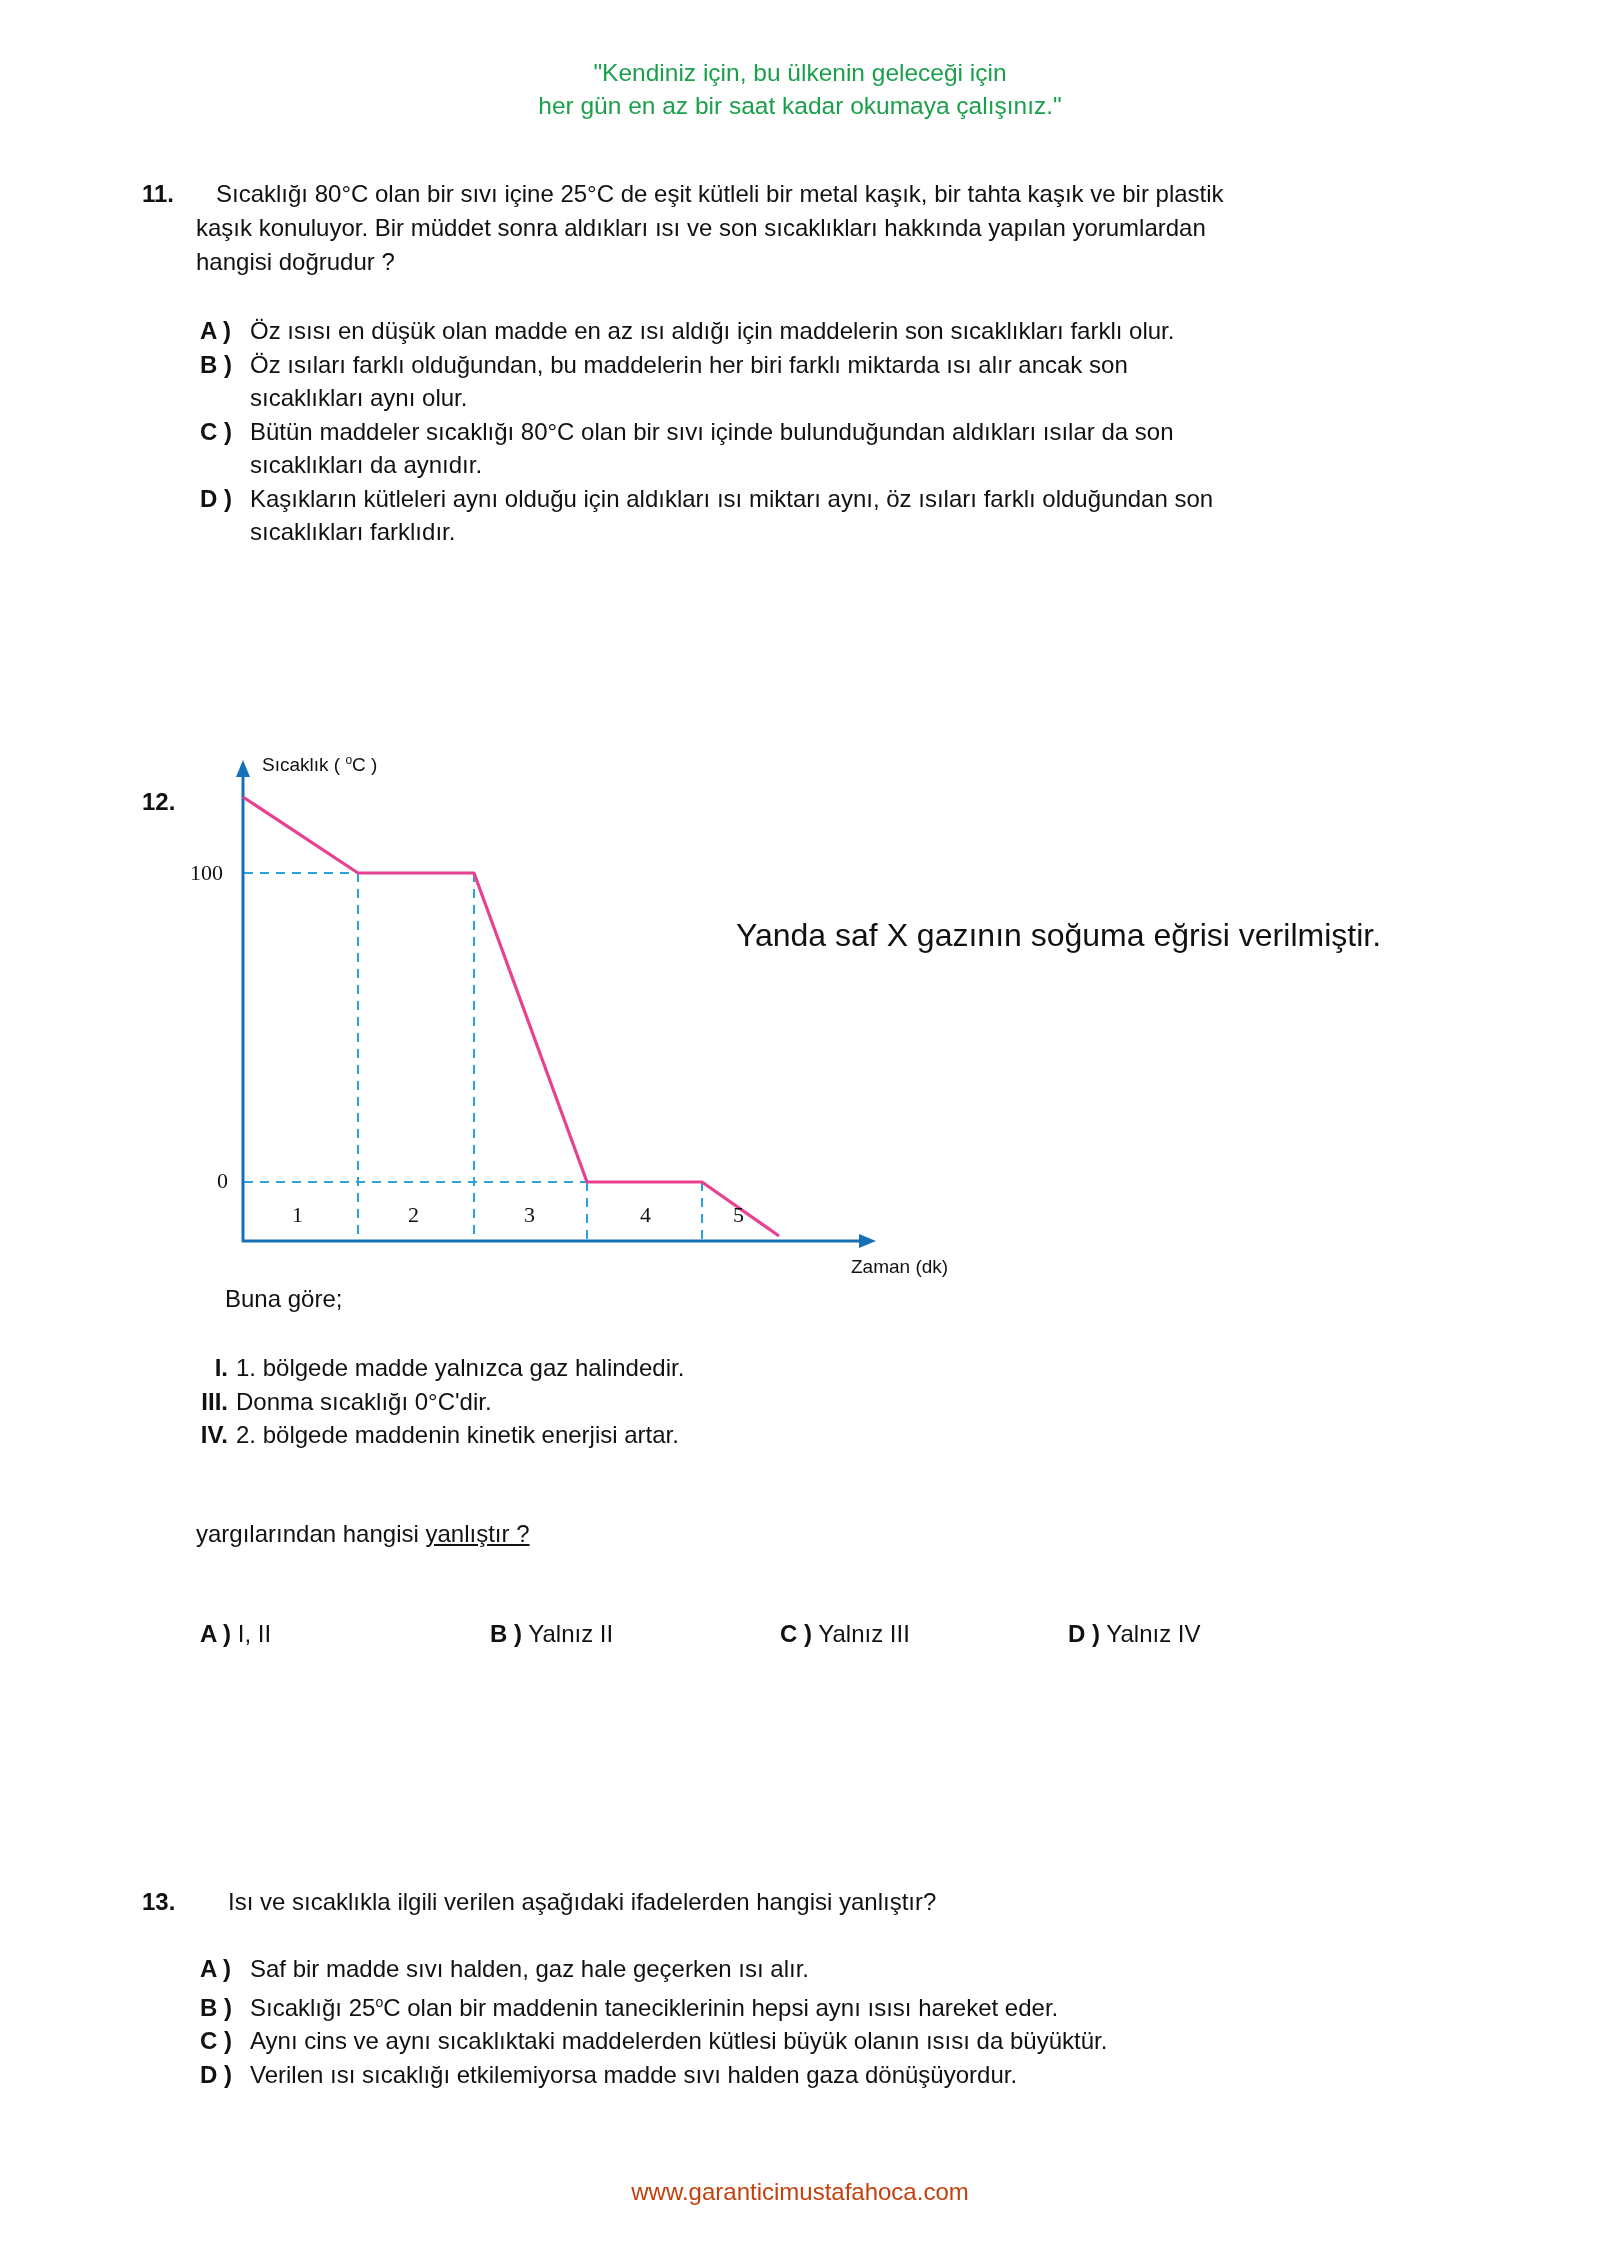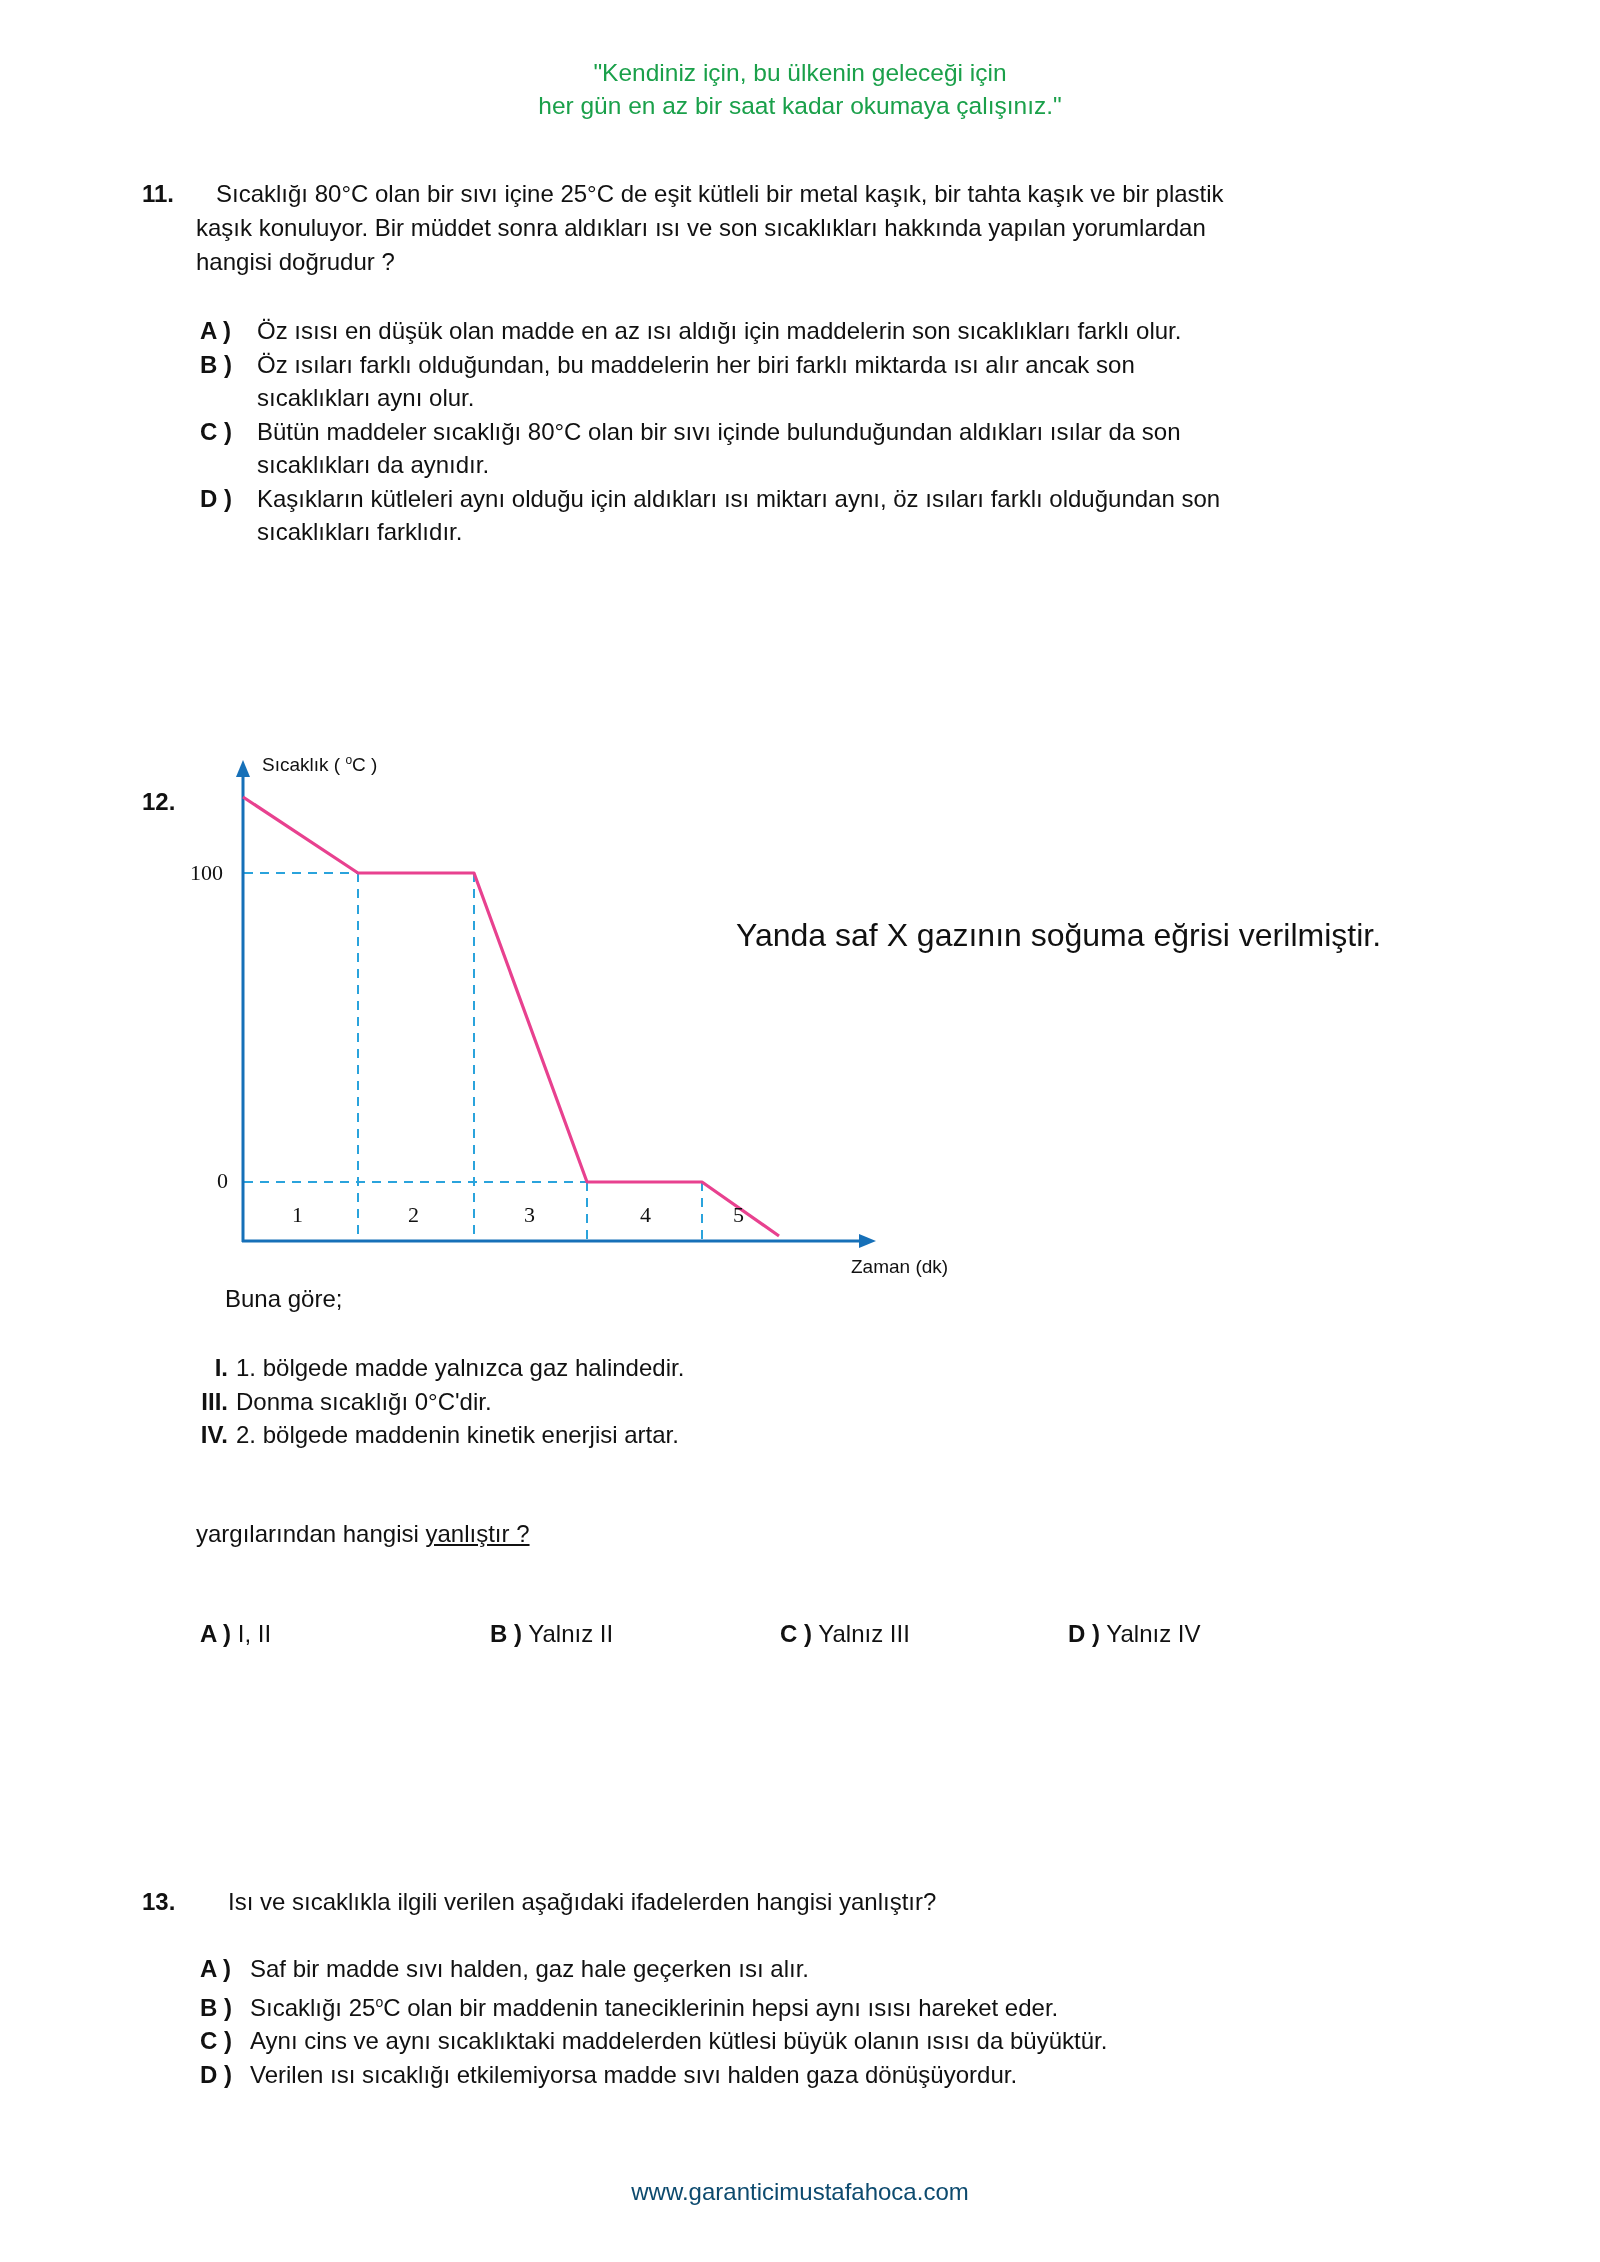--- a/index.html
+++ b/index.html
@@ -3,27 +3,27 @@
 <meta charset="utf-8">
 <style>
   html, body { margin:0; padding:0; background:#ffffff; }
   body { width:1600px; height:2262px; position:relative; font-family:"Liberation Sans", sans-serif; color:#111111; overflow:hidden; }
   .abs { position:absolute; }
   .motto { left:0; width:1600px; top:56px; text-align:center; color:#1aa04a; font-size:24.5px; line-height:33px; }
   .qnum { font-weight:bold; font-size:24px; }
   .qtext { font-size:24px; line-height:34px; }
   .opt { font-size:24px; line-height:33.5px; }
   .opt .lbl { font-weight:bold; display:inline-block; width:50px; }
-  .opt .cont { display:inline-block; width:1100px; vertical-align:top;margin-left:7px; }
+  .opt .cont { display:inline-block; width:1100px; vertical-align:top; }
   .stmt { font-size:24px; line-height:33.5px; }
   .stmt .roman { font-weight:bold; display:inline-block; width:48px; text-align:right; margin-right:8px; }
   .under { text-decoration:underline; }
   .ans { font-size:24px; }
   .ans .lbl { font-weight:bold; }
-  .footer { left:0; width:1600px; top:2178px; text-align:center; color:#0c4a6e; font-size:24px; }
+  .footer { left:0; width:1600px; top:2178px; text-align:center; color:#c2410c; font-size:24px; }
   .chart-text { font-family:"Liberation Serif", serif; font-size:22px; }
 </style>
 </head>
 <body>
 
 <div class="abs motto">
   <div>"Kendiniz için, bu ülkenin geleceği için</div>
   <div>her gün en az bir saat kadar okumaya çalışınız."</div>
 </div>
 

